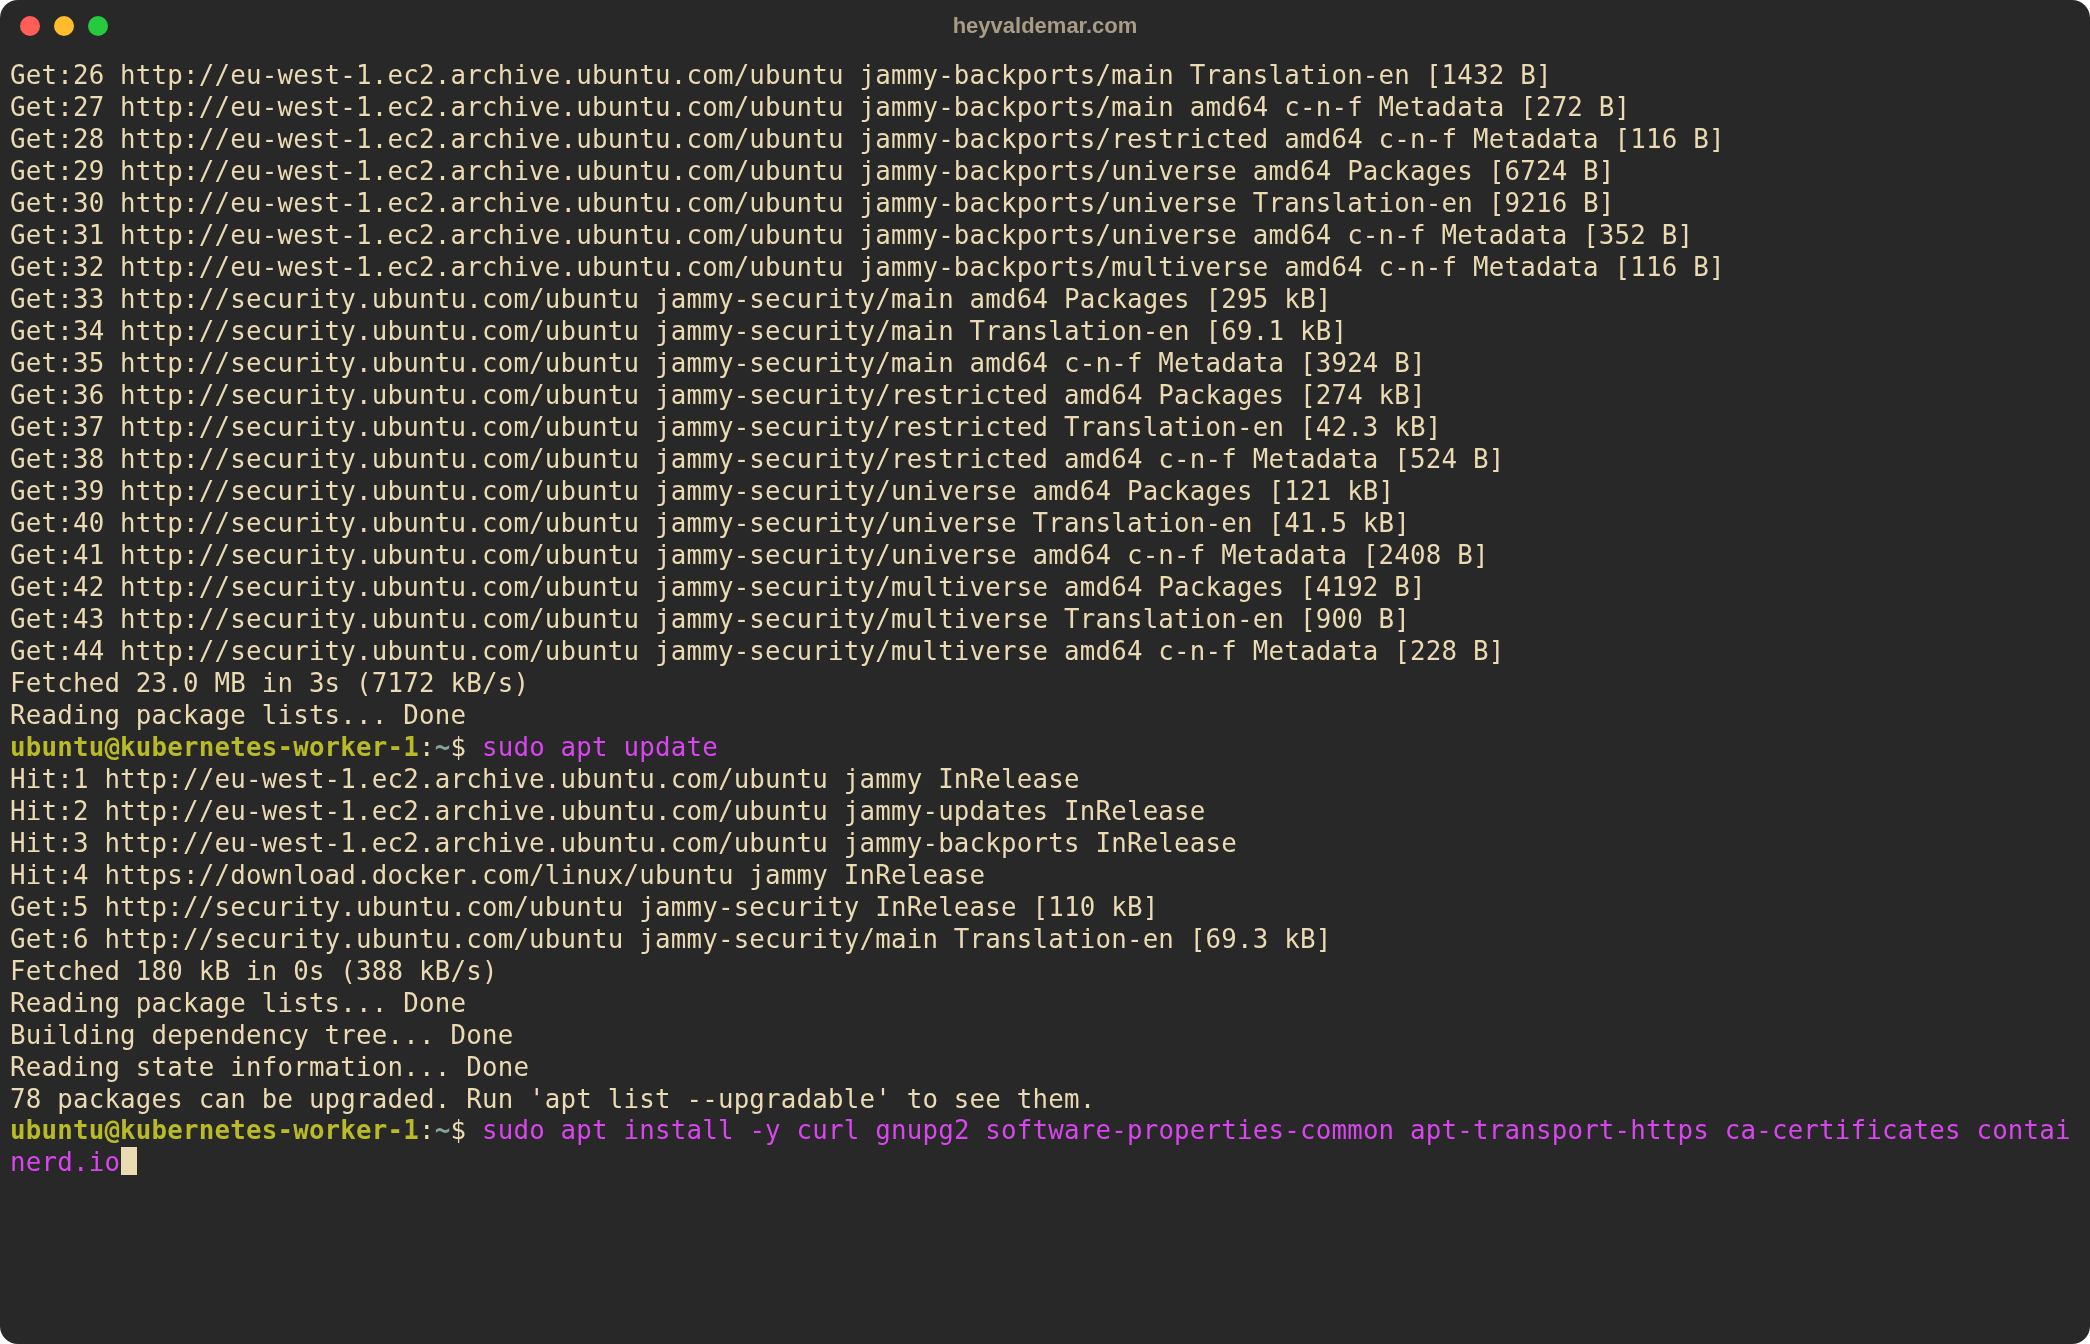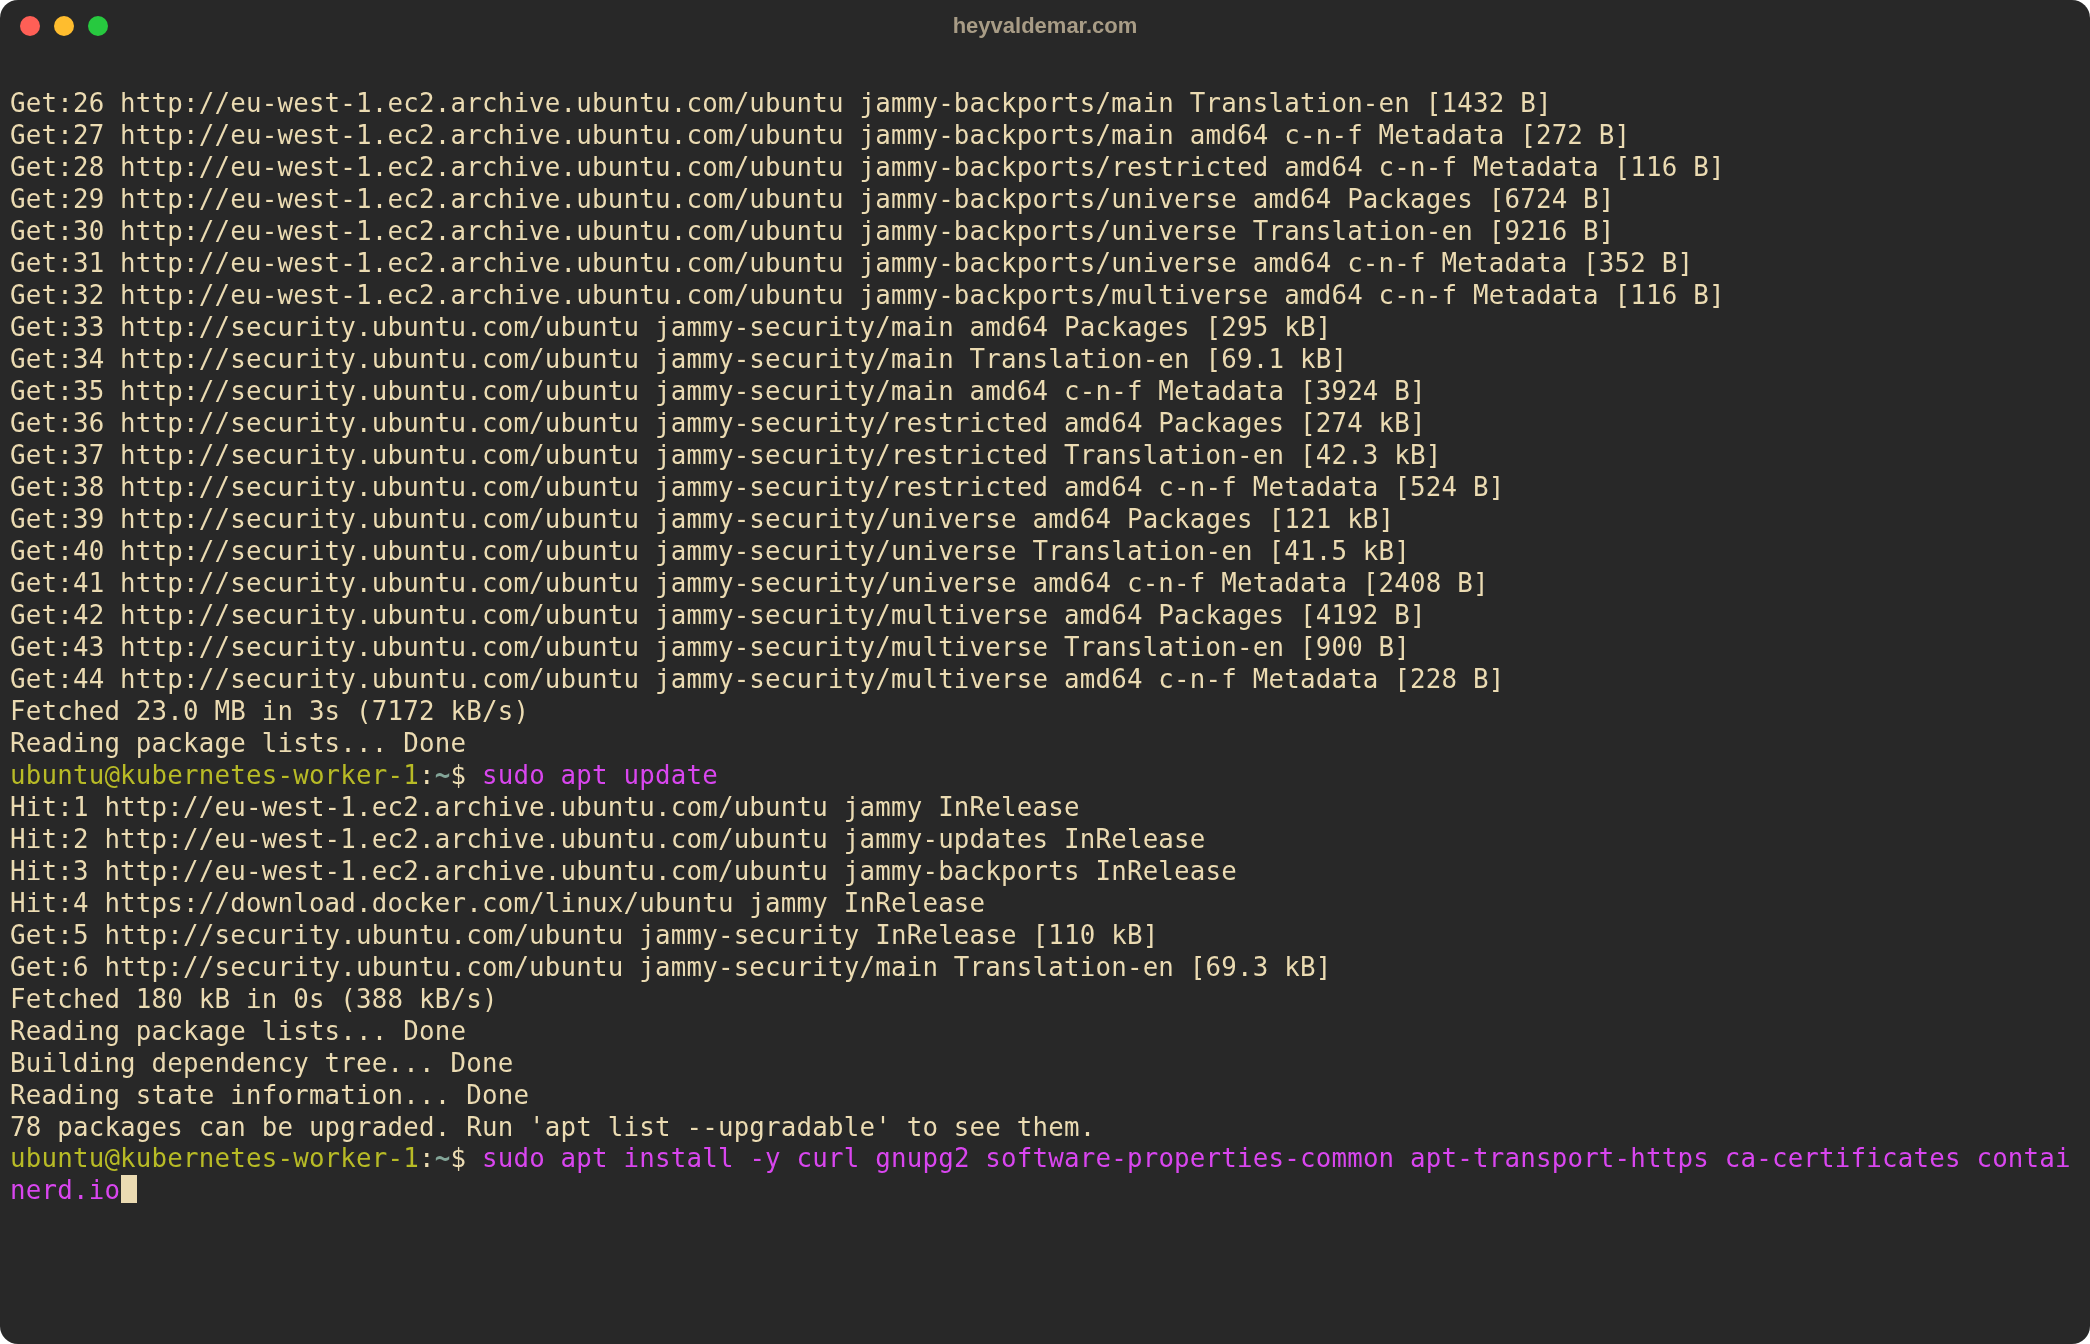--- a/index.html
+++ b/index.html
@@ -50,24 +50,23 @@
     color: #a89c86;
     pointer-events: none;
   }
   .term-body {
     padding: 8px 10px 10px 10px;
     font-size: 25.8px;
     line-height: 1.24;
     white-space: pre-wrap;
     word-break: break-all;
     letter-spacing: 0.2px;
-    margin-top: 28px;
   }
   .line { display:block; }
-  .user { color:#b8bb26; font-weight:normal; }
+  .user { color:#b8bb26; font-weight:bold; }
   .colon { color:#ebdbb2; }
   .path { color:#83a598; font-weight:bold; }
   .dollar { color:#ebdbb2; }
   .cmd { color:#d946ef; }
   .cursor {
     display:inline-block;
     width: 0.6em;
     height: 1.05em;
     background:#ebdbb2;
     vertical-align: -0.12em;

